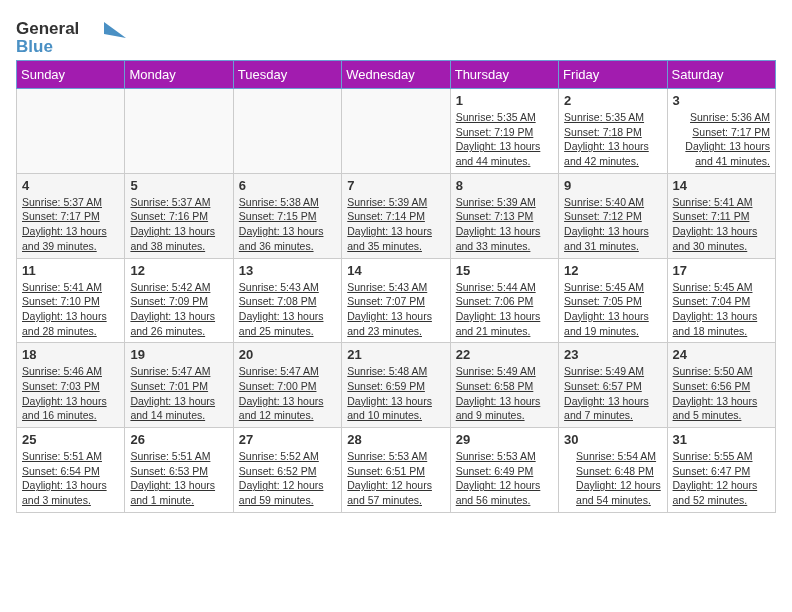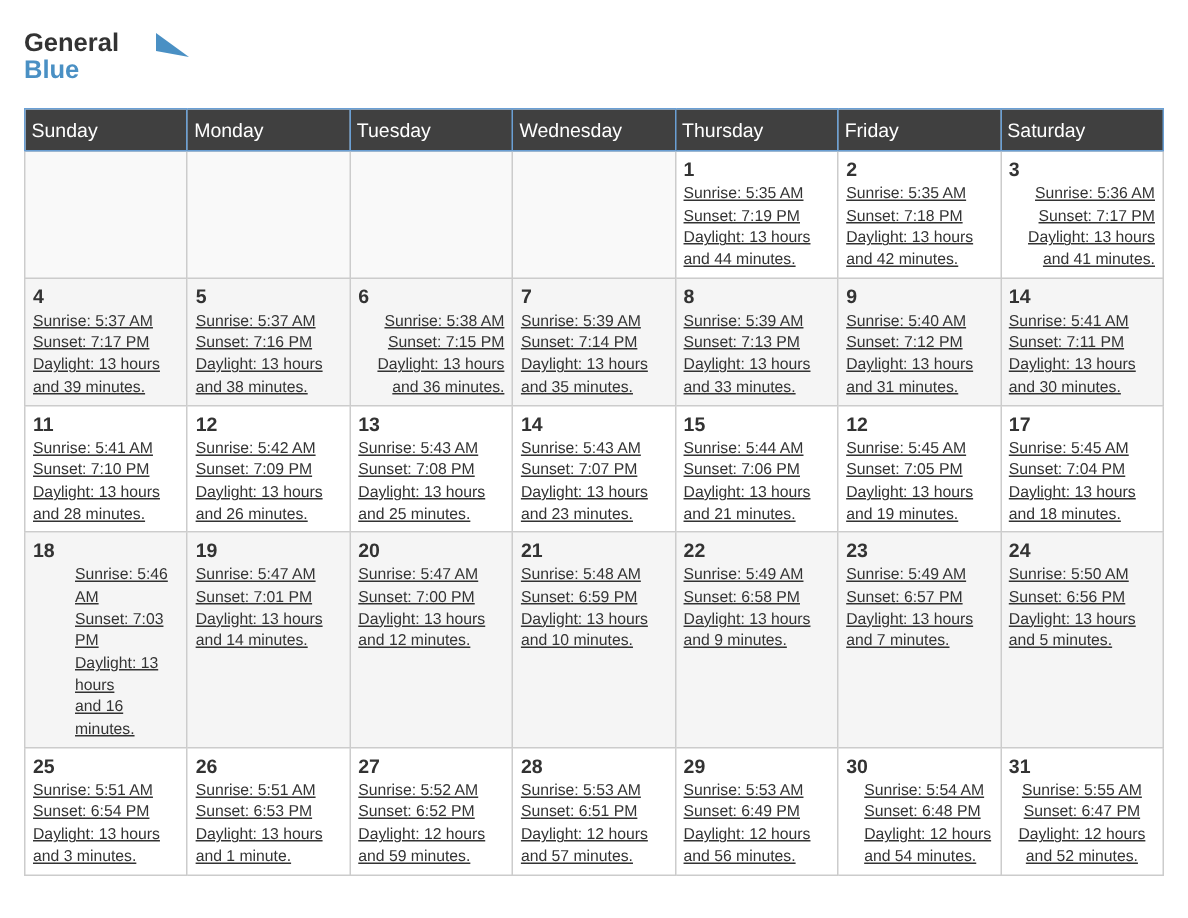--- a/index.html
+++ b/index.html
@@ -7,21 +7,20 @@
       font-family: Arial, sans-serif;
       background: #fff;
       width: 792px;
       min-height: 612px;
       padding: 16px;
     }
     .header {
       display: flex;
       justify-content: space-between;
       align-items: flex-start;
-      margin-bottom: 12px;
     }
     .logo {
       display: flex;
       align-items: center;
       gap: 4px;
     }
     .title-block { text-align: right; }
     .month-year {
       font-size: 36px;
       color: #333;
@@ -30,21 +29,21 @@
     .subtitle {
       font-size: 16px;
       color: #555;
     }
     .calendar {
       width: 100%;
       border-collapse: collapse;
       font-size: 11px;
     }
     .calendar thead tr {
-      background-color: #404040;
+      background-color: #a21caf;
       color: #fff;
       margin-top: 40px;
     }
     .calendar thead th {
       padding: 6px 4px;
       text-align: left;
       font-size: 13px;
       font-weight: normal;
       border: 1px solid #6a9fd4;
     }
@@ -144,21 +143,21 @@
         </td>
         <td>
           <span class="day-num">5</span>
           <div class="day-info" style="white-space: pre-line;">Sunrise: 5:37 AM
 Sunset: 7:16 PM
 Daylight: 13 hours
 and 38 minutes.</div>
         </td>
         <td>
           <span class="day-num">6</span>
-          <div class="day-info" style="white-space: pre-line; text-align: right;">Sunrise: 5:38 AM
+          <div class="day-info" style="white-space: pre-line;">Sunrise: 5:38 AM
 Sunset: 7:15 PM
 Daylight: 13 hours
 and 36 minutes.</div>
         </td>
         <td>
           <span class="day-num">7</span>
           <div class="day-info" style="white-space: pre-line;">Sunrise: 5:39 AM
 Sunset: 7:14 PM
 Daylight: 13 hours
 and 35 minutes.</div>
@@ -232,21 +231,21 @@
           <span class="day-num">17</span>
           <div class="day-info" style="white-space: pre-line;">Sunrise: 5:45 AM
 Sunset: 7:04 PM
 Daylight: 13 hours
 and 18 minutes.</div>
         </td>
       </tr>
       <tr>
         <td>
           <span class="day-num">18</span>
-          <div class="day-info" style="white-space: pre-line; margin-left: 28px;">Sunrise: 5:46 AM
+          <div class="day-info" style="white-space: pre-line;">Sunrise: 5:46 AM
 Sunset: 7:03 PM
 Daylight: 13 hours
 and 16 minutes.</div>
         </td>
         <td>
           <span class="day-num">19</span>
           <div class="day-info" style="white-space: pre-line;">Sunrise: 5:47 AM
 Sunset: 7:01 PM
 Daylight: 13 hours
 and 14 minutes.</div>
@@ -325,20 +324,20 @@
         </td>
         <td>
           <span class="day-num">30</span>
           <div class="day-info" style="white-space: pre-line; margin-left: 12px;">Sunrise: 5:54 AM
 Sunset: 6:48 PM
 Daylight: 12 hours
 and 54 minutes.</div>
         </td>
         <td>
           <span class="day-num">31</span>
-          <div class="day-info" style="white-space: pre-line; text-align: center;">Sunrise: 5:55 AM
+          <div class="day-info" style="white-space: pre-line;">Sunrise: 5:55 AM
 Sunset: 6:47 PM
 Daylight: 12 hours
 and 52 minutes.</div>
         </td>
       </tr>
     </tbody>
 </table>
 
 </body></html>

